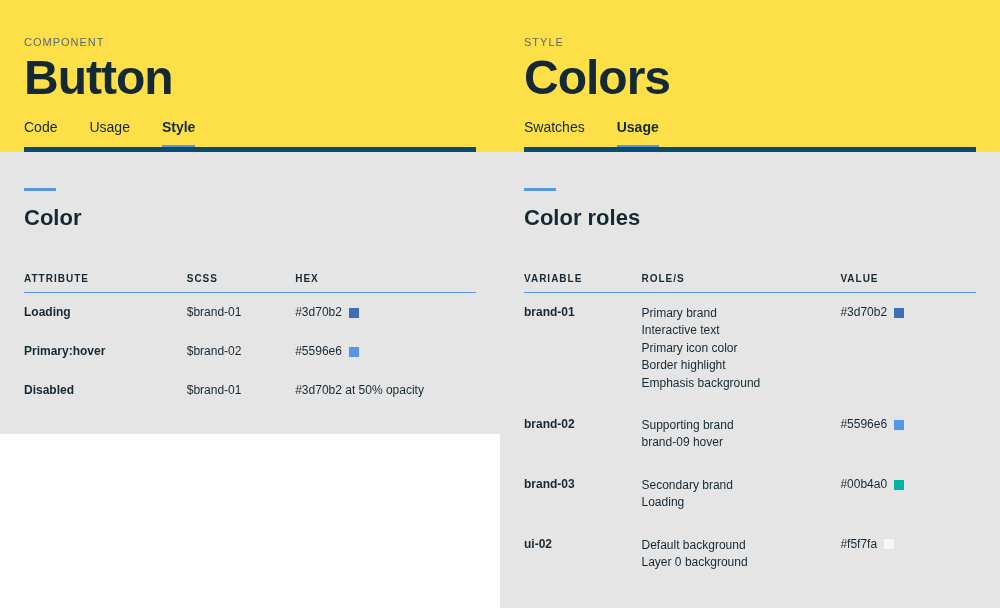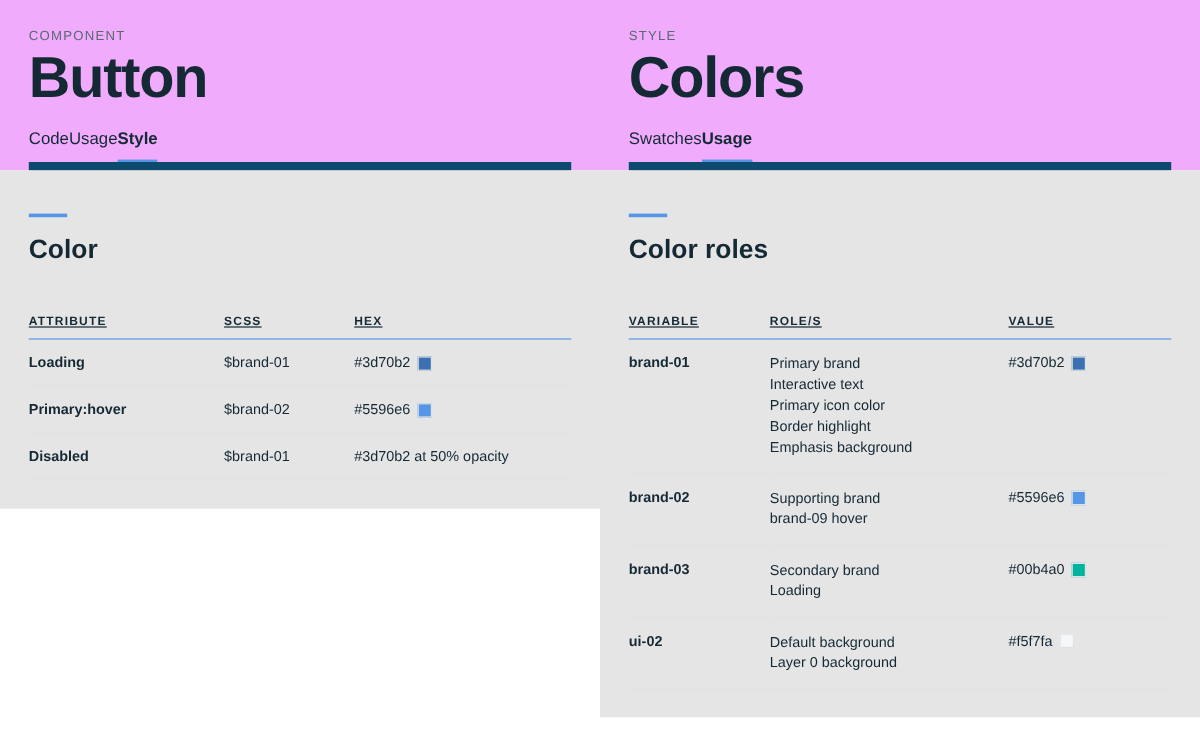--- a/index.html
+++ b/index.html
@@ -6,41 +6,42 @@
     body {
       font-family: -apple-system, BlinkMacSystemFont, "Helvetica Neue", Arial, sans-serif;
       width: 1000px;
       background: #fff;
       color: #152935;
     }
     .container { display: flex; }
     .panel { flex: 1; padding: 0; }
     .panel-left { border-right: 0px solid transparent; }
     .header-region {
-      background: #f0abfc;
-      padding: 24px 24px 0 24px;
+      background: #fde047;
+      padding: 36px 24px 0 24px;
     }
     .eyebrow {
       font-size: 11px;
       letter-spacing: 1px;
       text-transform: uppercase;
       color: #5a6872;
       font-weight: 400;
       margin-bottom: 2px;
     }
     .page-title {
       font-size: 48px;
       font-weight: 700;
       color: #152935;
       letter-spacing: -1px;
       margin-bottom: 14px;
     }
     .tabs {
       display: flex;
-      border-bottom: 7px solid #0c4a6e;
+      gap: 32px;
+      border-bottom: 5px solid #0c4a6e;
     }
     .tab {
       font-size: 14px;
       color: #152935;
       padding-bottom: 10px;
       cursor: pointer;
       border-bottom: 2px solid transparent;
     }
     .tab.active {
       font-weight: 600;
@@ -70,21 +71,20 @@
       font-size: 10px;
       letter-spacing: 1px;
       text-transform: uppercase;
       color: #152935;
       font-weight: 700;
       text-align: left;
       padding: 8px 8px 8px 0;
     }
     thead {
       border-bottom: 1px solid #5596e6;
-      text-decoration: underline;
     }
     tbody tr {
       border-bottom: 1px solid #dfe3e6;
     }
     tbody td {
       font-size: 12px;
       color: #152935;
       padding: 12px 8px 12px 0;
       vertical-align: top;
     }

